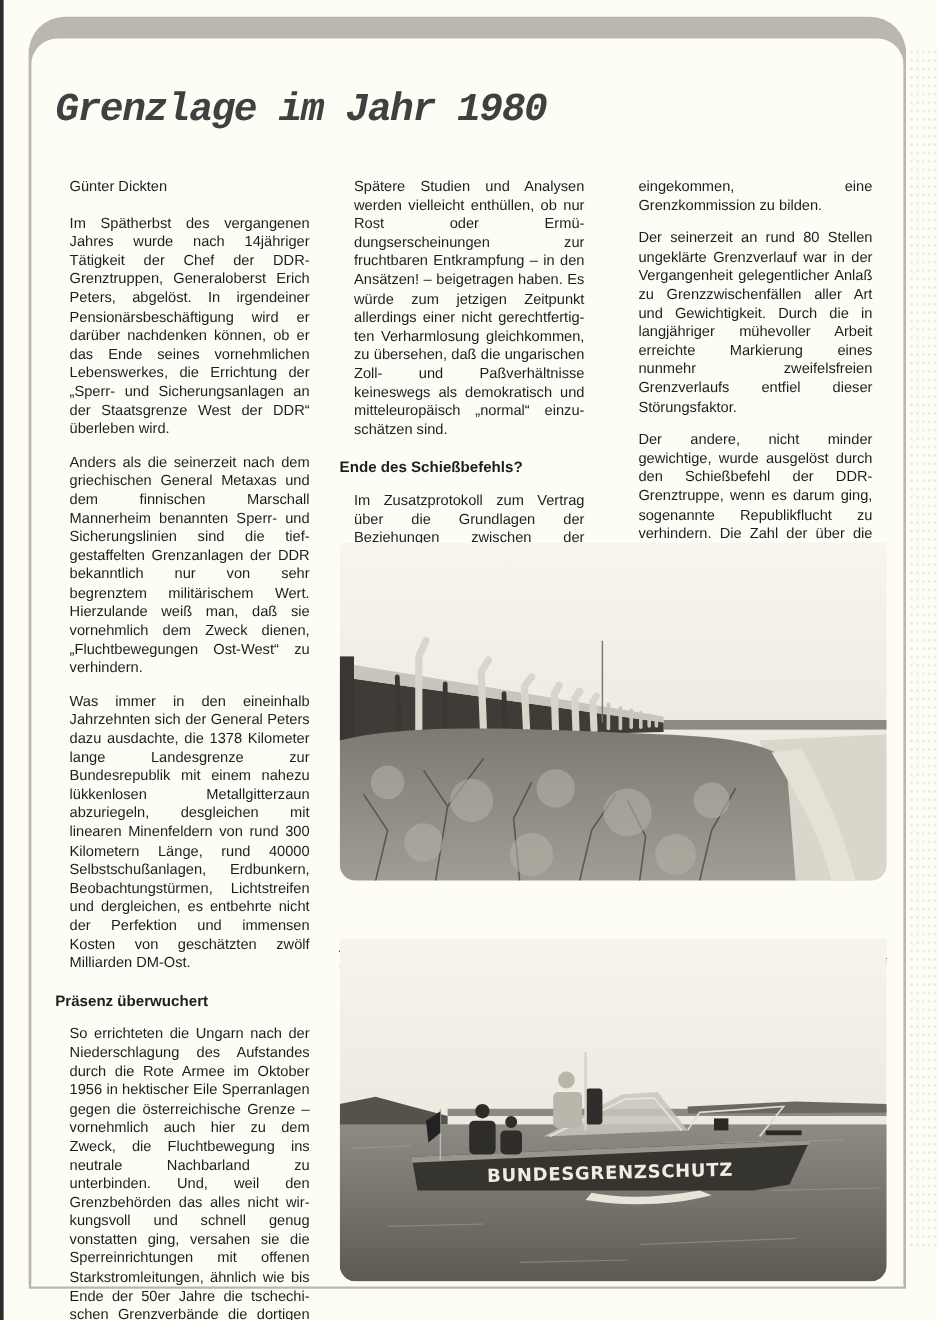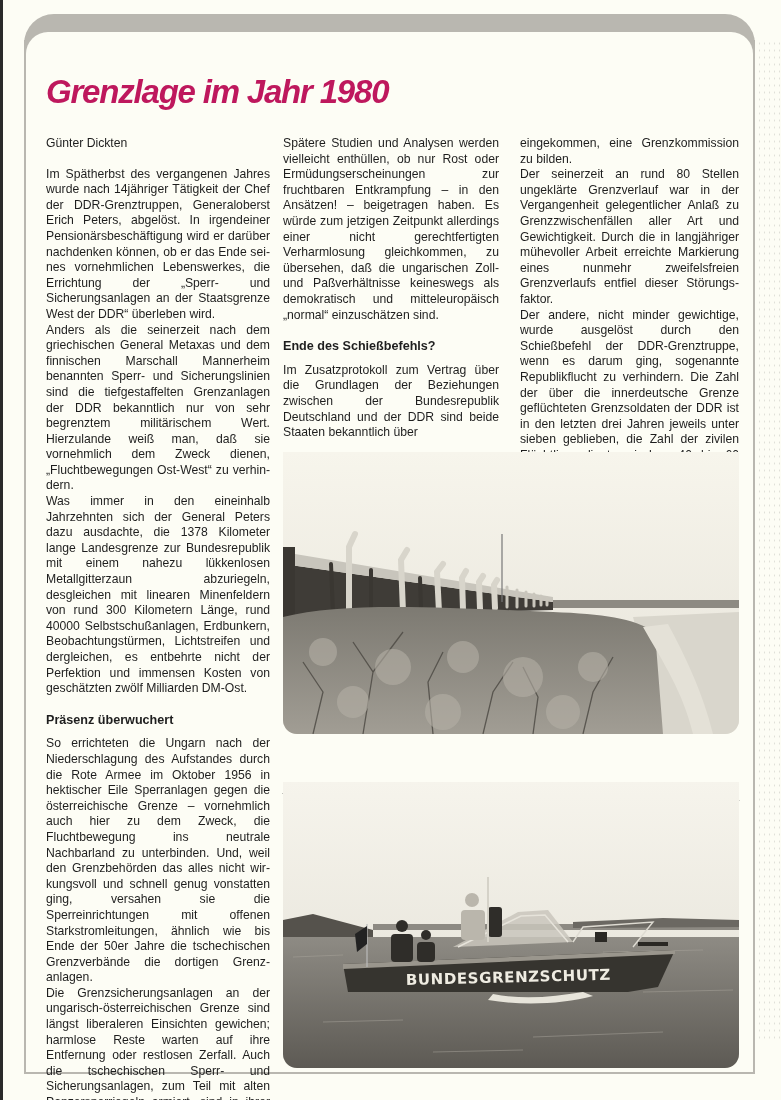--- a/index.html
+++ b/index.html
@@ -28,29 +28,29 @@
   .frame-right-line {
     position: absolute; left: 753px; top: 40px; width: 2px; height: 1030px; background: #b9b7b0;
   }
   .speckle {
     position: absolute; right: 0; top: 40px; width: 24px; height: 1000px;
     background-image: radial-gradient(#c9c9c2 0.6px, transparent 0.8px);
     background-size: 5px 7px; opacity: 0.55;
   }
   h1.title {
     position: absolute; left: 46px; top: 73px; margin: 0;
-    font-family: Liberation Sans, sans-serif;
+    font-family: Liberation Mono, monospace;
     font-weight: bold; font-style: italic; font-size: 33px; letter-spacing: -1.2px;
-    color: #be185d;
+    color: #404040;
   }
   .col {
     position: absolute; font-size: 12.2px; line-height: 15.6px; text-align: justify;
     hyphens: manual;
   }
-  .col p { margin: 0; }
+  .col p { margin: 12px; }
   .col1 { left: 46px; top: 136px; width: 224px; }
   .col2 { left: 283px; top: 136px; width: 216px; }
   .col3 { left: 520px; top: 136px; width: 219px; }
   .author { margin-bottom: 15px !important; }
   .subhead { font-weight: bold; font-size: 12.6px; margin: 16px 0 8px 0 !important; }
   .page-number {
     position: absolute; left: 31px; top: 1113px; font-size: 8px; font-weight: bold; color: #333; margin-left: 44px;
   }
   .photo {
     position: absolute; left: 283px; width: 456px; overflow: hidden;

